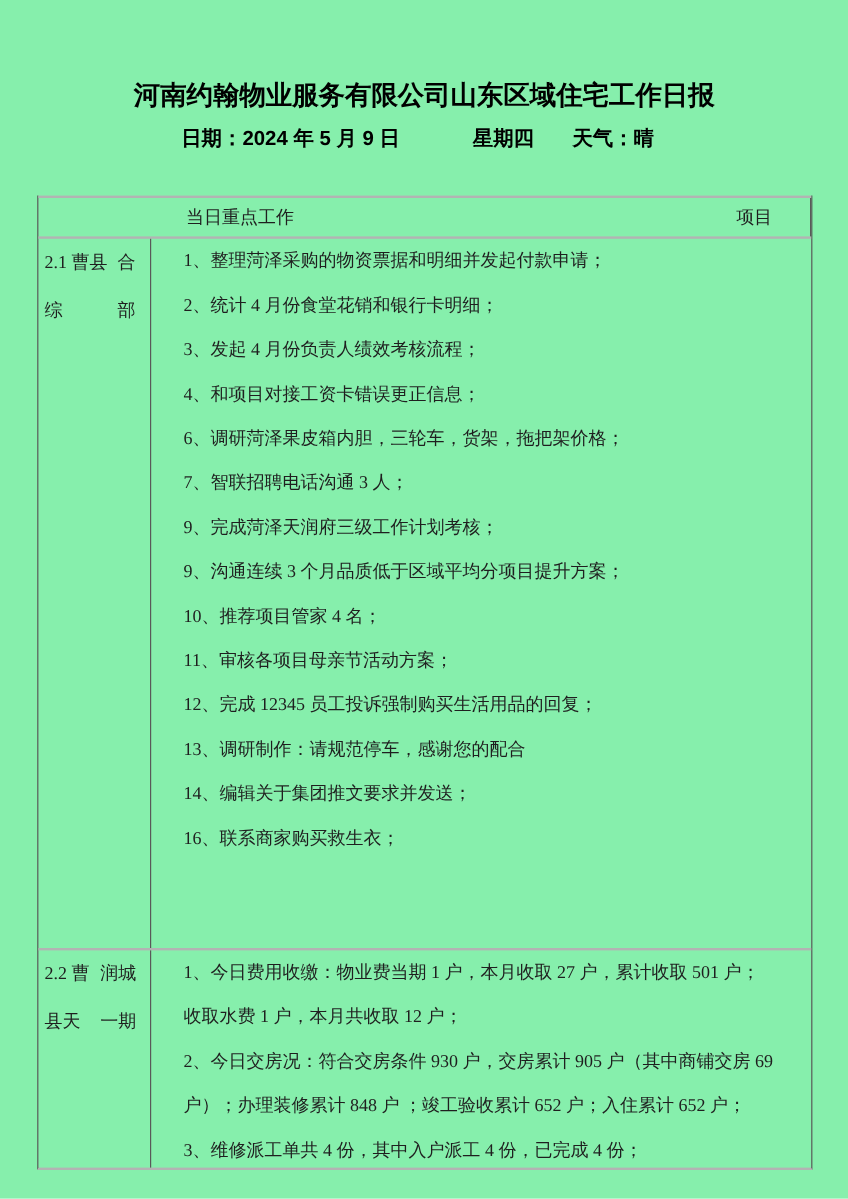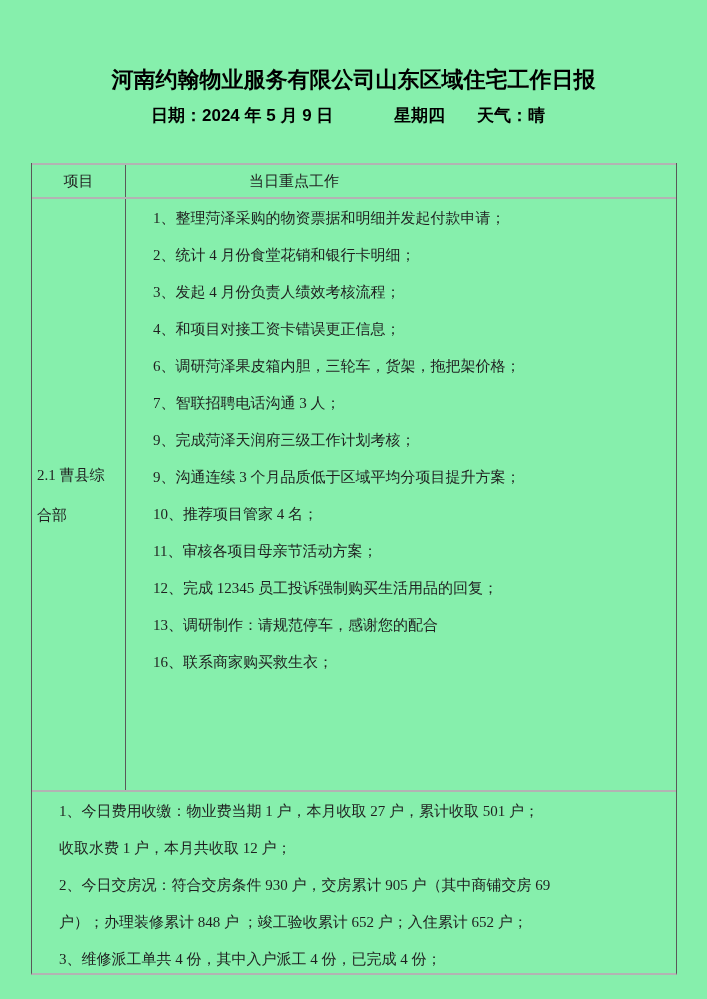--- a/index.html
+++ b/index.html
@@ -37,67 +37,72 @@
   .tr{display:flex;border-top:2px solid #b3b3b3;box-sizing:border-box;}
   .tr.header{height:34px;}
   .tr.row-a{height:593px;}
   .tr.row-b{height:183px;}
   .td{box-sizing:border-box;}
   .col1{width:94px;border-right:1px solid #595959;flex:none;}
   .col2{flex:1;min-width:0;}
   .header .col1{display:flex;align-items:center;justify-content:center;}
   .header .col2{display:flex;align-items:center;padding-left:123px;}
   .label-cell{
-    display:flex;flex-direction:column;justify-content:center;
+    display:flex;flex-direction:row;justify-content:center;
     padding-left:5px;line-height:40px;
   }
   .content-cell{padding:1px 0 0 6px;overflow:hidden;margin-left:21px;}
   .line{height:37px;line-height:37px;white-space:nowrap;overflow:hidden;}
 </style>
 </head>
 <body>
 
 <div class="page">
 
   <h1 class="title">河南约翰物业服务有限公司山东区域住宅工作日报</h1>
 
   <div class="meta">
     <span class="date">日期：2024 年 5 月 9 日</span><span class="weekday">星期四</span><span class="weather">天气：晴</span>
   </div>
 
   <div class="report-table">
 
     <div class="tr header">
+      <div class="td col2">当日重点工作</div>
       <div class="td col1">项目</div>
-      <div class="td col2">当日重点工作</div>
     </div>
 
     <div class="tr row-a">
       <div class="td col1 label-cell">
         <div>2.1 曹县综</div>
         <div>合部</div>
       </div>
       <div class="td col2 content-cell">
         <div class="line">1、整理菏泽采购的物资票据和明细并发起付款申请；</div>
         <div class="line">2、统计 4 月份食堂花销和银行卡明细；</div>
         <div class="line">3、发起 4 月份负责人绩效考核流程；</div>
         <div class="line">4、和项目对接工资卡错误更正信息；</div>
         <div class="line">6、调研菏泽果皮箱内胆，三轮车，货架，拖把架价格；</div>
         <div class="line">7、智联招聘电话沟通 3 人；</div>
         <div class="line">9、完成菏泽天润府三级工作计划考核；</div>
         <div class="line">9、沟通连续 3 个月品质低于区域平均分项目提升方案；</div>
         <div class="line">10、推荐项目管家 4 名；</div>
         <div class="line">11、审核各项目母亲节活动方案；</div>
         <div class="line">12、完成 12345 员工投诉强制购买生活用品的回复；</div>
         <div class="line">13、调研制作：请规范停车，感谢您的配合</div>
+        <div class="line">14、编辑关于集团推文要求并发送；</div>
         <div class="line">16、联系商家购买救生衣；</div>
       </div>
     </div>
 
     <div class="tr row-b">
+      <div class="td col1 label-cell">
+        <div>2.2 曹县天</div>
+        <div>润城一期</div>
+      </div>
       <div class="td col2 content-cell">
         <div class="line">1、今日费用收缴：物业费当期 1 户，本月收取 27 户，累计收取 501 户；</div>
         <div class="line">收取水费 1 户，本月共收取 12 户；</div>
         <div class="line">2、今日交房况：符合交房条件 930 户，交房累计 905 户（其中商铺交房 69</div>
         <div class="line">户）；办理装修累计 848 户 ；竣工验收累计 652 户；入住累计 652 户；</div>
         <div class="line">3、维修派工单共 4 份，其中入户派工 4 份，已完成 4 份；</div>
       </div>
     </div>
 
   </div>

